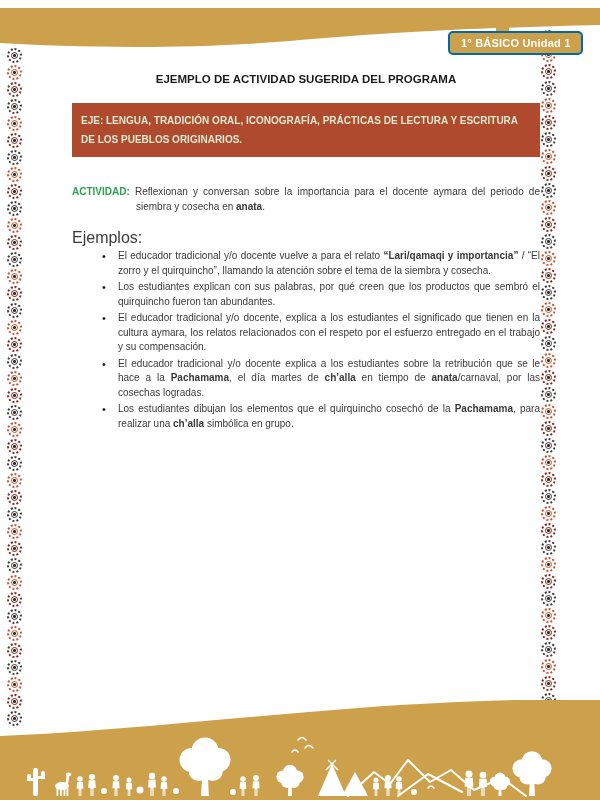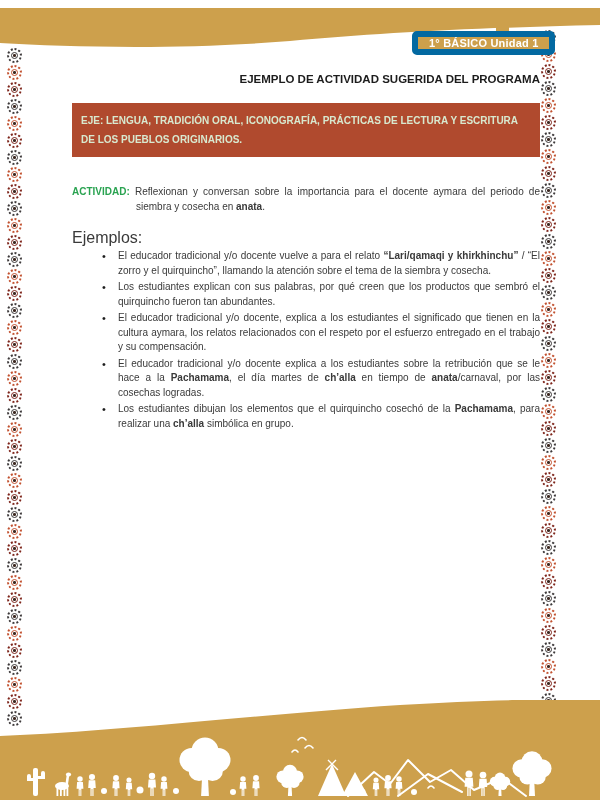--- a/index.html
+++ b/index.html
@@ -3,38 +3,38 @@
 <meta charset="utf-8">
 <style>
   *{margin:0;padding:0;box-sizing:border-box}
   body{font-family:"Liberation Sans",sans-serif;background:#ffffff;color:#3a3a3a}
   .page{position:relative;width:600px;height:800px;background:#fff;overflow:hidden}
 
   
   .header-band{position:absolute;top:0;left:0;z-index:2}
   .badge-stem{position:absolute;top:22px;left:496px;width:13px;height:14px;
     background:#CDA04C;border-radius:2px;z-index:2}
-  .unit-badge{position:absolute;top:31px;left:412px;height:24px;padding:0 11px;
-    background:#CDA04C;border:6px solid #0369a1;border-radius:5px;
+  .unit-badge{position:absolute;top:31px;left:448px;height:24px;padding:0 11px;
+    background:#CDA04C;border:2px solid #0369a1;border-radius:5px;
     color:#fff;font-size:11px;font-weight:bold;letter-spacing:.2px;
     display:inline-flex;align-items:center;justify-content:center;z-index:3;white-space:nowrap}
 
   
   .side-col{position:absolute;display:flex;flex-direction:column;gap:2px;z-index:1}
   .side-col.left{left:7px;top:48px}
   .side-col.right{left:541px;top:30px}
   .med{width:15px;height:15px;flex:0 0 auto;border:2px dotted var(--c);border-radius:50%;
     display:flex;align-items:center;justify-content:center}
   .med-ring{width:7.5px;height:7.5px;border:1.6px solid var(--c);border-radius:50%;
     display:flex;align-items:center;justify-content:center}
   .med-dot{width:2.6px;height:2.6px;border-radius:50%;background:#3b2720}
 
   
   .content{position:absolute;left:72px;top:72px;width:468px;z-index:2}
-  .page-title{text-align:right;font-size:11.5px;font-weight:bold;color:#1c1c1c;
+  .page-title{text-align:center;font-size:11.5px;font-weight:bold;color:#1c1c1c;
     line-height:14px;margin-bottom:17px}
   .eje-banner{background:#B04A2E;color:#D8E9CF;font-weight:bold;font-size:10px;
     line-height:19px;padding:8px 9px;margin-bottom:28px;text-align:left}
   .contexto{color:#2AA351;font-weight:bold;font-size:10px;line-height:14px;margin-bottom:12px}
   .body-text{font-size:10px;line-height:14.5px;text-align:justify}
   .actividad{padding-left:64px;text-indent:-64px;margin-bottom:17px}
   .actividad .lbl{color:#2AA351;font-weight:bold}
   .ejemplos-label{font-size:16px;line-height:14px;margin-bottom:4px;text-align:left}
   ul.ejemplos{list-style:none}
   ul.ejemplos li{position:relative;padding-left:46px;margin-bottom:2px;
@@ -468,21 +468,21 @@
     <h1 class="page-title">EJEMPLO DE ACTIVIDAD SUGERIDA DEL PROGRAMA</h1>
 
     <div class="eje-banner">EJE: LENGUA, TRADICIÓN ORAL, ICONOGRAFÍA, PRÁCTICAS DE LECTURA Y ESCRITURA DE LOS PUEBLOS ORIGINARIOS.</div>
 
 
     <p class="body-text actividad"><span class="lbl">ACTIVIDAD:</span><span><span> Reflexionan y conversan sobre la importancia para el docente aymara del periodo de siembra y cosecha en </span><b>anata</b><span>.</span></span></p>
 
     <p class="ejemplos-label body-text">Ejemplos:</p>
 
     <ul class="ejemplos">
-        <li><span>El educador tradicional y/o docente vuelve a para el relato </span><b>“Lari/qamaqi y  khirkhinchu”</b><span> / “El zorro y el quirquincho”, llamando la atención sobre el tema de la siembra y cosecha.</span></li>
+        <li><span>El educador tradicional y/o docente vuelve a para el relato </span><b>“Lari/qamaqi y  importancia”</b><span> / “El zorro y el quirquincho”, llamando la atención sobre el tema de la siembra y cosecha.</span></li>
         <li><span>Los estudiantes explican con sus palabras, por qué creen que los productos que sembró el quirquincho fueron tan abundantes.</span></li>
         <li><span>El educador tradicional y/o docente, explica a los estudiantes el significado que tienen en la cultura aymara, los relatos relacionados con el respeto por el esfuerzo entregado en el trabajo y su compensación.</span></li>
         <li><span>El educador tradicional y/o docente explica a los estudiantes sobre la retribución que se le hace a la </span><b>Pachamama</b><span>, el día martes de </span><b>ch’alla</b><span> en tiempo de </span><b>anata</b><span>/carnaval, por las cosechas logradas.</span></li>
         <li><span>Los estudiantes dibujan los elementos que el quirquincho cosechó de la </span><b>Pachamama</b><span>, para realizar una </span><b>ch’alla</b><span> simbólica en grupo.</span></li>
       </ul>
   </div>
 
   <svg class="footer-illustration" width="600" height="100" viewBox="0 0 600 100">
     <defs>
       <g id="psn">

